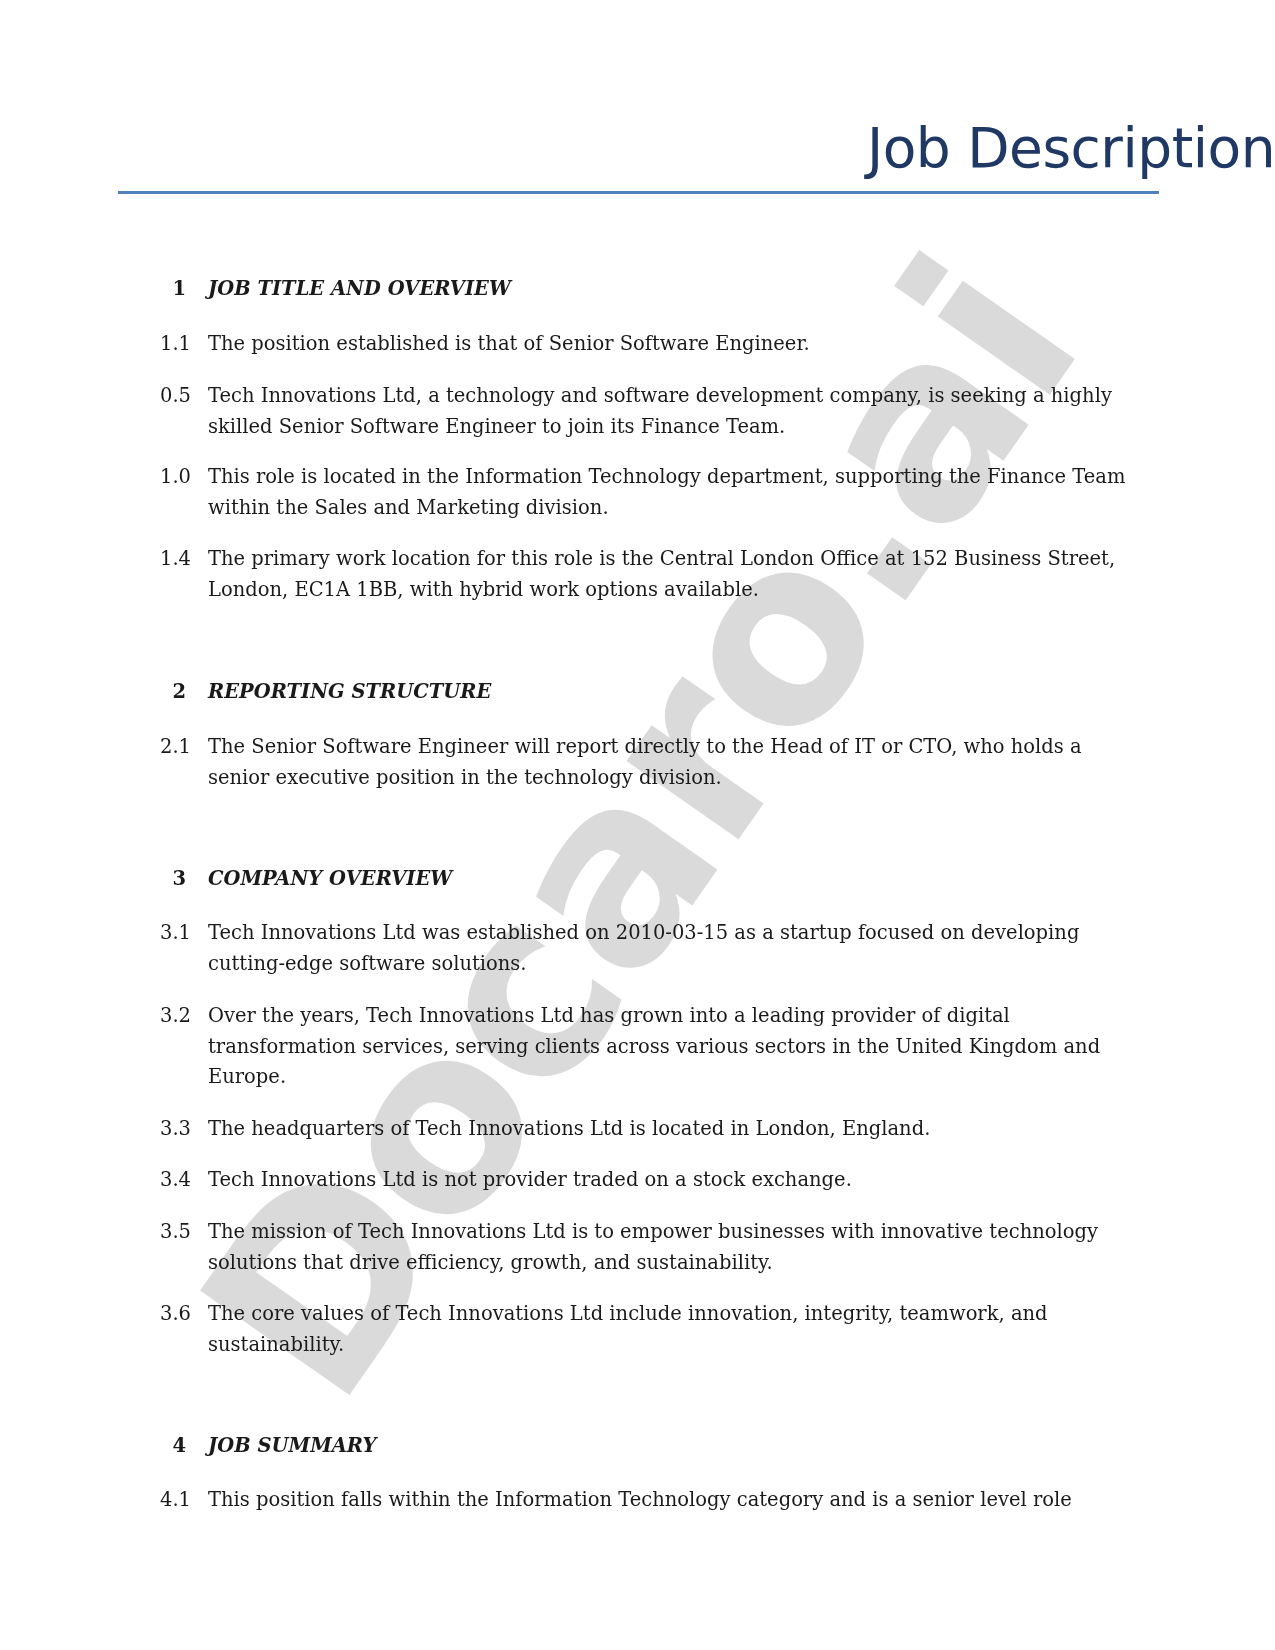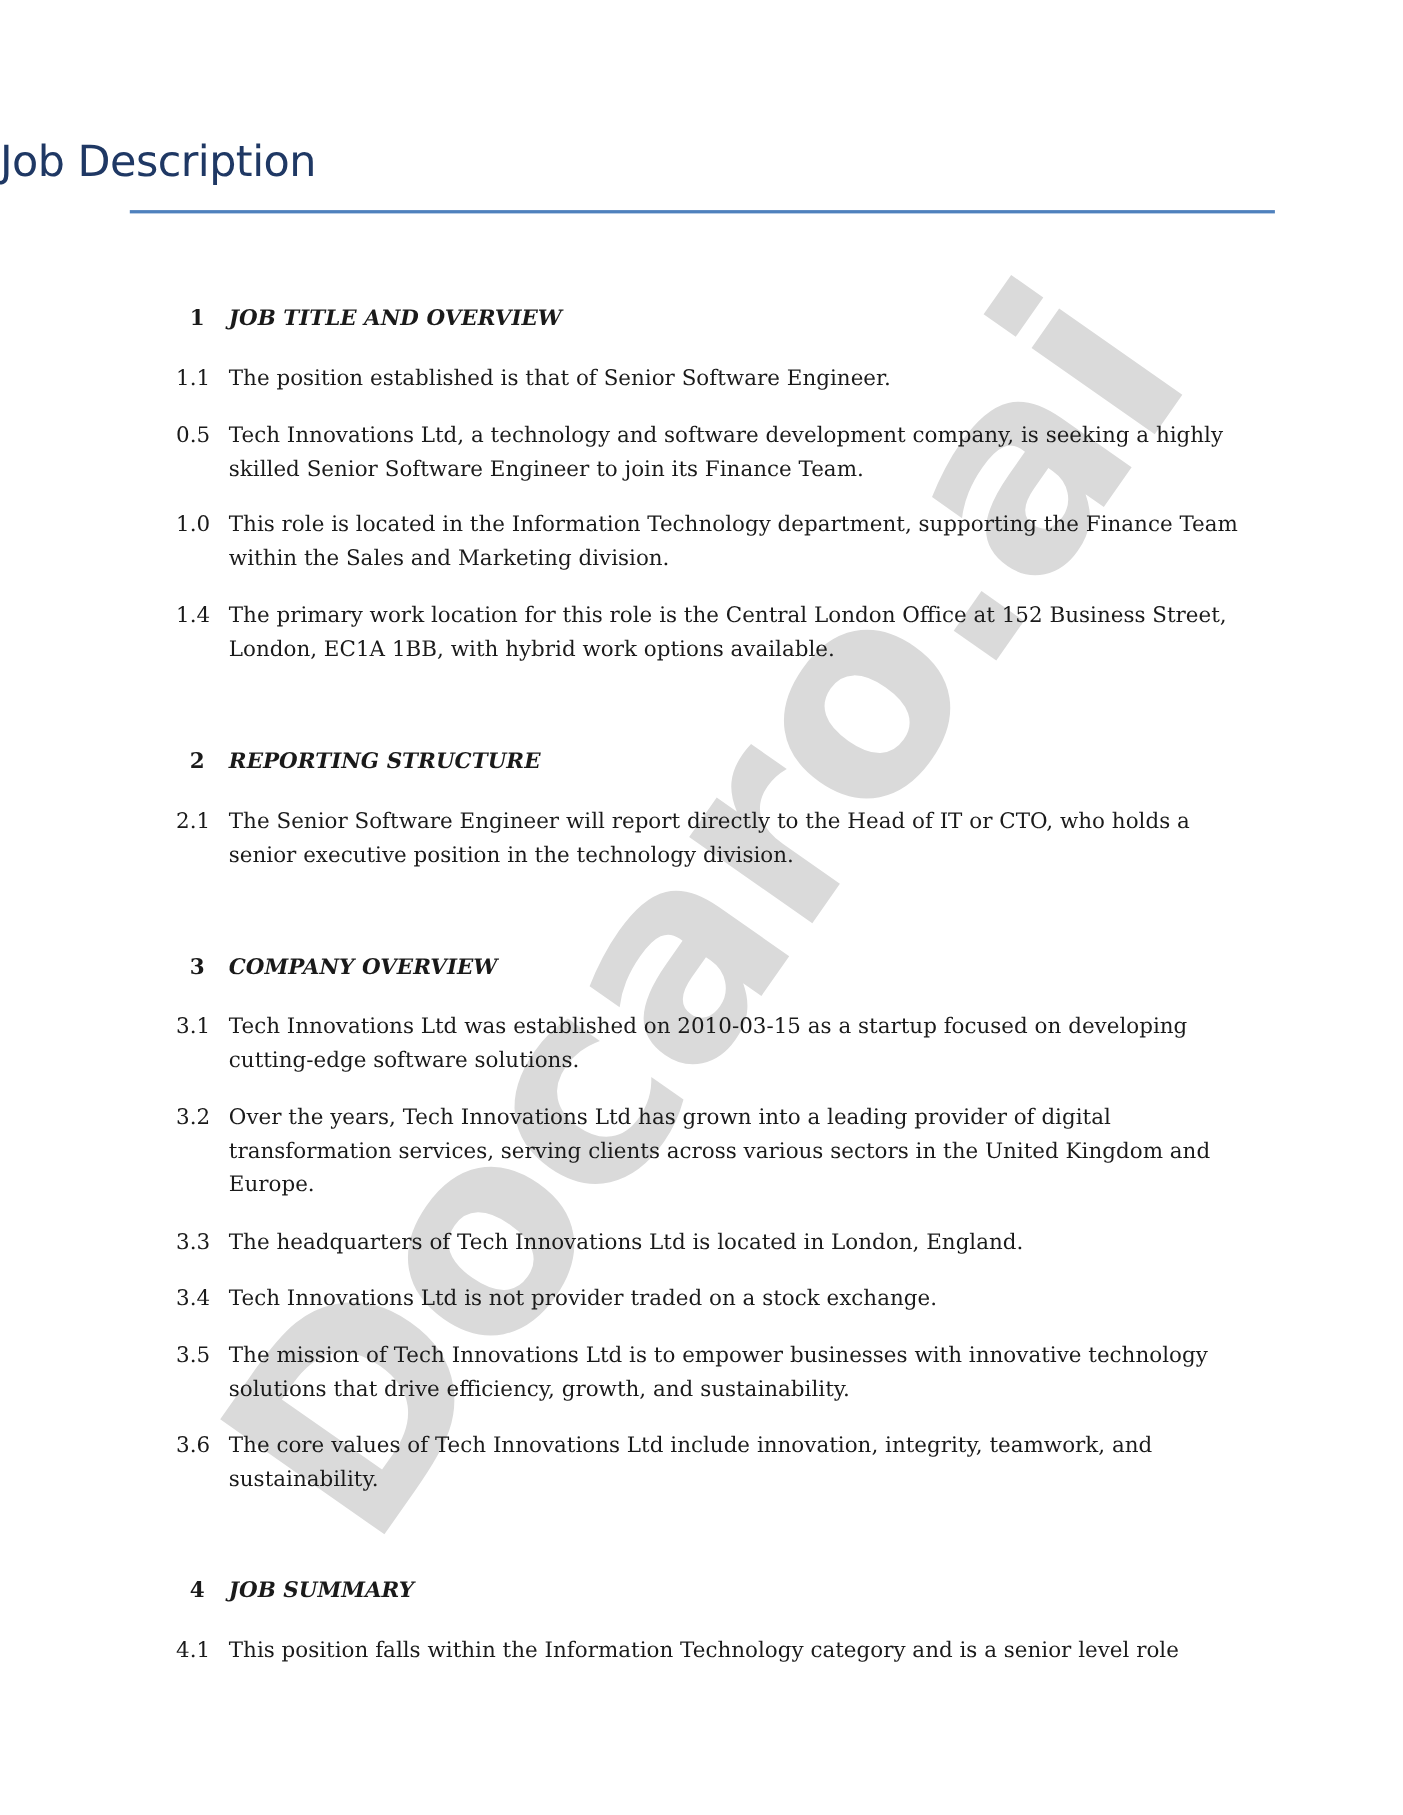--- a/index.html
+++ b/index.html
@@ -1,21 +1,21 @@
 <!DOCTYPE html>
 <html><head>
   <meta charset="utf-8">
   <style>
     html, body { margin: 0; padding: 0; background: #ffffff; }
     body { width: 1275px; height: 1650px; position: relative; overflow: hidden; }
     .page { position: absolute; left: 0; top: 0; width: 1275px; height: 1650px; background: #ffffff; }
 
     .title {
-      position: absolute; left: 0; top: 118px; width: 1275px; text-align: left;
-      font-family: "DejaVu Sans", sans-serif; font-size: 39px; color: #1f3864;
+      position: absolute; left: 0; top: 118px; width: 1275px; text-align: right;
+      font-family: "DejaVu Sans", sans-serif; font-size: 55px; color: #1f3864;
       letter-spacing: -0.5px; margin: 0; font-weight: normal; line-height: 60px;
     }
     .title-rule {
       position: absolute; left: 118px; top: 191px; width: 1041px; height: 3px;
       background: #4f81bd;
     }
 
     .watermark {
       position: absolute; left: 640px; top: 830px;
       transform: translate(-50%, -50%) rotate(-55deg);

